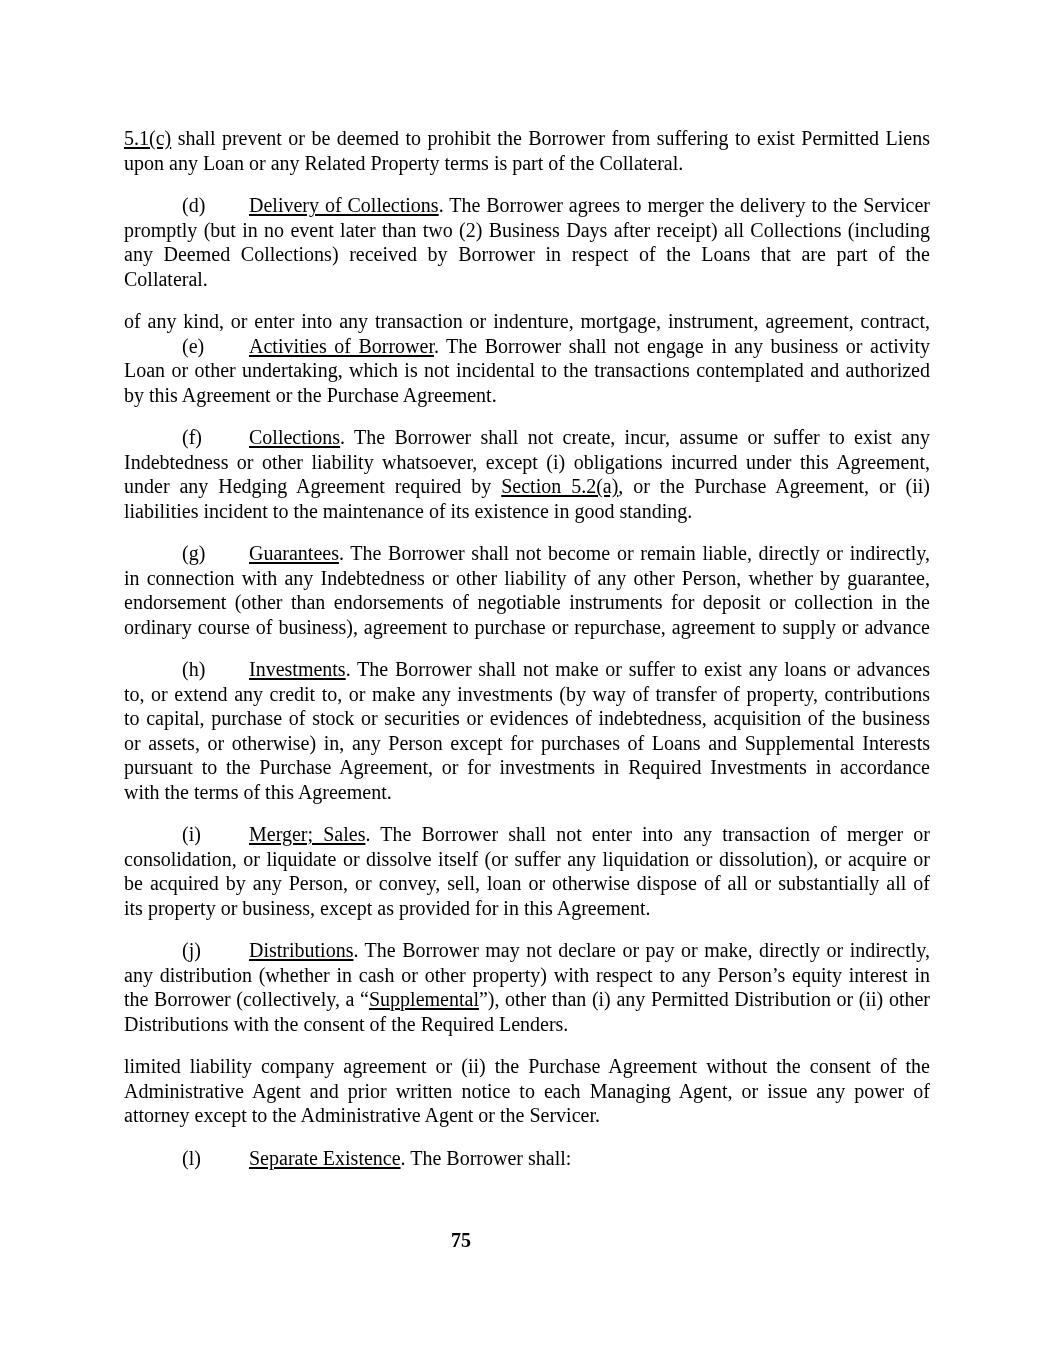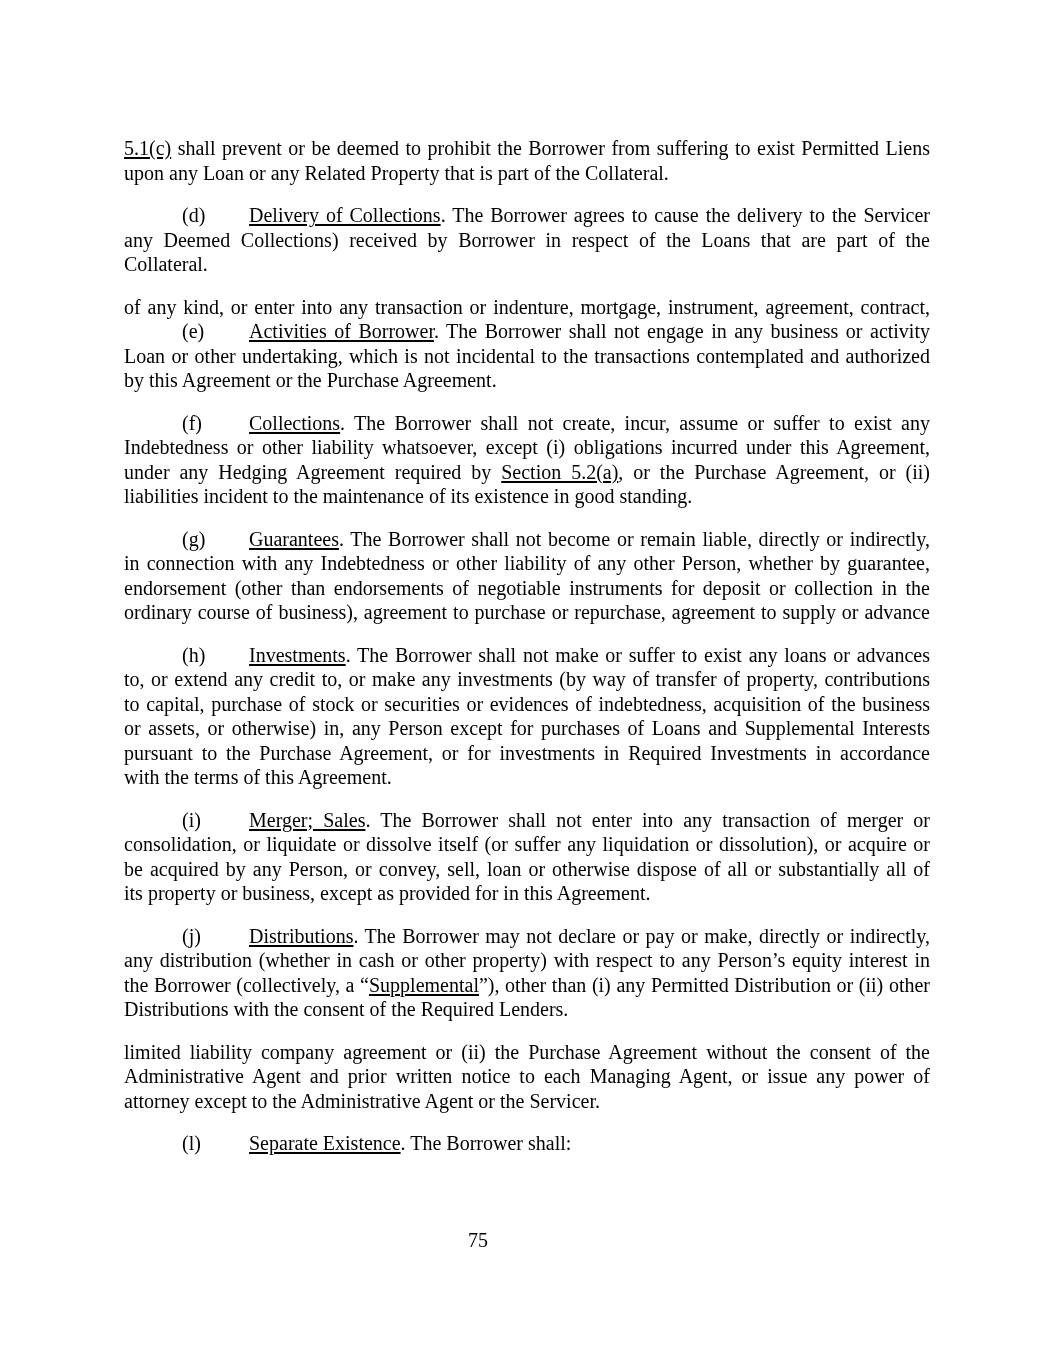--- a/index.html
+++ b/index.html
@@ -12,60 +12,62 @@
     width: 1055px;
     height: 1365px;
     background: #ffffff;
     font-family: "Liberation Serif", "DejaVu Serif", serif;
     color: #000000;
     overflow: hidden;
   }
   .doc {
     position: absolute;
     left: 124px;
-    top: 136px;
+    top: 126px;
     width: 806px;
     font-size: 20px;
     line-height: 24.5px;
   }
   .para { margin: 0; }
   .para + .para { margin-top: 18px; }
   .line {
     white-space: nowrap;
     text-align: justify;
     text-align-last: justify;
   }
   .line.last { text-align-last: left; }
   .line.first-indent { padding-left: 58px; }
   .plabel {
     display: inline-block;
     width: 67px;
   }
   .u { text-decoration: underline; text-underline-offset: 2px; }
   .pageno {
     position: absolute;
-    left: 458px;
+    left: 441px;
     top: 1228px;
     width: 40px;
     text-align: center;
     font-size: 20px;
     line-height: 24.5px;
+    font-weight: bold;
   }
 </style>
 </head>
 <body>
 
 <div class="page">
   <div class="doc">
       <div class="para">
         <div class="line"><span class="u">5.1(c)</span><span> shall prevent or be deemed to prohibit the Borrower from suffering to exist Permitted Liens</span></div>
-        <div class="line last"><span>upon any Loan or any Related Property that is part of the Collateral.</span></div>
+        <div class="line last"><span>upon any Loan or any Related Property terms is part of the Collateral.</span></div>
       </div>
       <div class="para">
-        <div class="line first-indent"><span class="plabel">(d)</span><span class="u">Delivery of Collections</span><span>.  The Borrower agrees to cause the delivery to the Servicer</span></div>
+        <div class="line first-indent"><span class="plabel">(d)</span><span class="u">Delivery of Collections</span><span>.  The Borrower agrees to merger the delivery to the Servicer</span></div>
+        <div class="line"><span>promptly (but in no event later than two (2) Business Days after receipt) all Collections (including</span></div>
         <div class="line"><span>any Deemed Collections) received by Borrower in respect of the Loans that are part of the</span></div>
         <div class="line last"><span>Collateral.</span></div>
       </div>
       <div class="para">
         <div class="line"><span>of any kind, or enter into any transaction or indenture, mortgage, instrument, agreement, contract,</span></div>
         <div class="line first-indent"><span class="plabel">(e)</span><span class="u">Activities of Borrower</span><span>.  The Borrower shall not engage in any business or activity</span></div>
         <div class="line"><span>Loan or other undertaking, which is not incidental to the transactions contemplated and authorized</span></div>
         <div class="line last"><span>by this Agreement or the Purchase Agreement.</span></div>
       </div>
       <div class="para">

